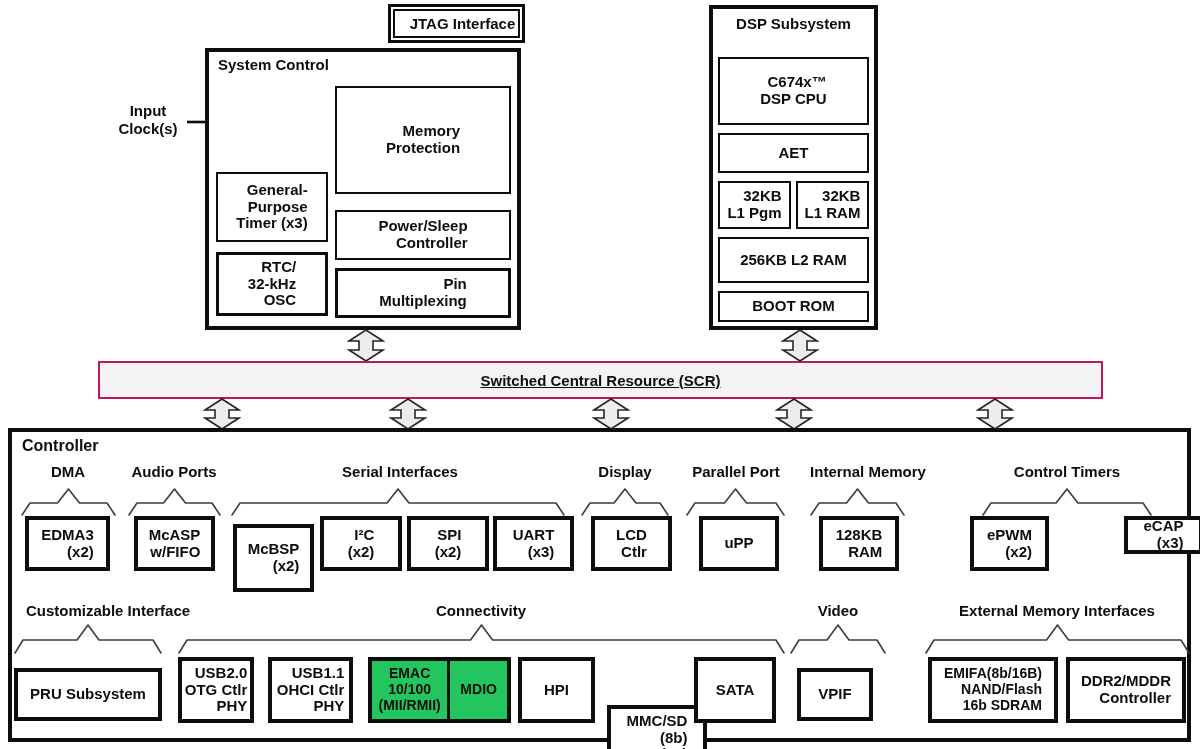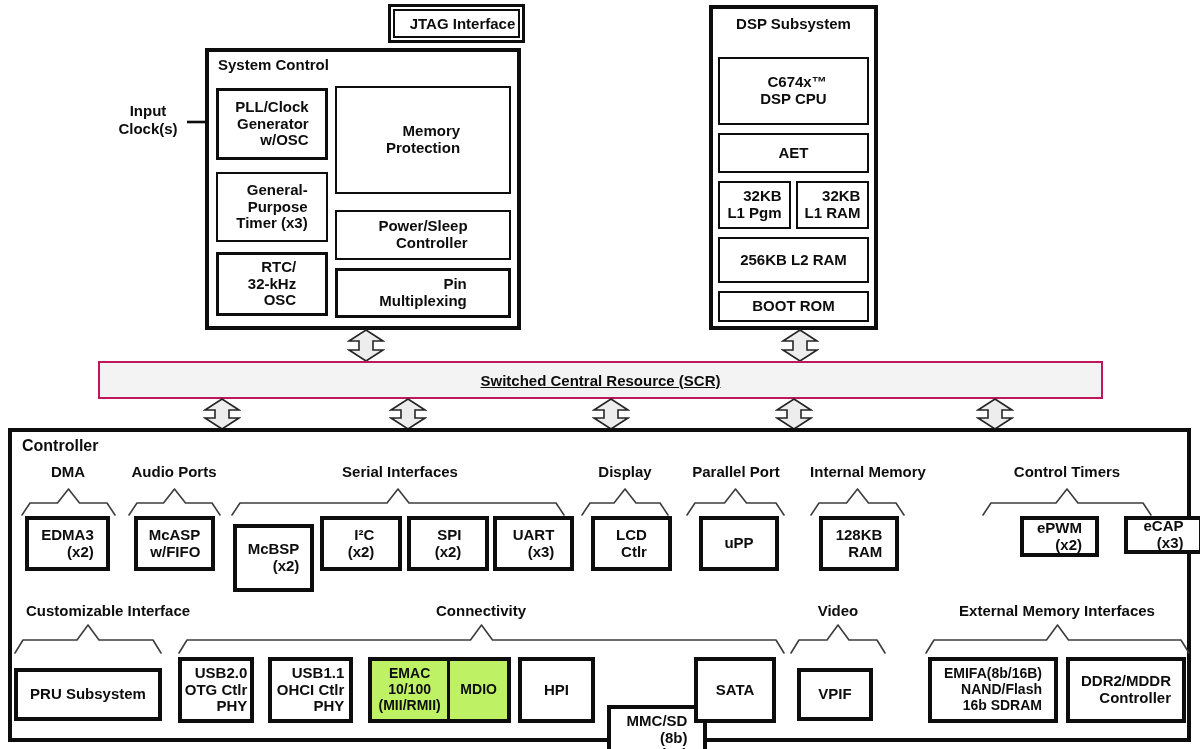--- a/index.html
+++ b/index.html
@@ -42,21 +42,21 @@
   }
   
   .glabel {
     position:absolute; font-size:15px; white-space:nowrap; transform:translateX(-50%);
   }
   .brace  { position:absolute; }
   .varrow { position:absolute; }
   svg { display:block; }
   
   .combo {
-    position:absolute; box-sizing:border-box; border:4px solid #0d0d0d; background:#bef264;
+    position:absolute; box-sizing:border-box; border:4px solid #0d0d0d; background:#22c55e;
     display:flex; align-items:stretch;
   }
   .cell {
     display:flex; align-items:center; justify-content:center; text-align:center;
     white-space:pre-line; font-size:14px; line-height:1.12;
   }
 </style>
 </head>
 <body>
 
@@ -70,23 +70,20 @@
   </svg>
 
   <div class="jtag-outer" style="left:388px; top:4px; width:137px; height:39px;">
     <div class="jtag-inner">
       <span>JTAG Interface</span>
     </div>
   </div>
 
   <div class="frame" style="left:205px; top:48px; width:316px; height:282px;">
     <div class="frame-title" style="left:9px; top:4px;">System Control</div>
-    <div class="blk b3" style="left:7px; top:36px; width:112px; height:72px;">PLL/Clock
-Generator
-w/OSC</div>
     <div class="blk" style="left:7px; top:120px; width:112px; height:70px;">General-
 Purpose
 Timer (x3)</div>
     <div class="blk b3" style="left:7px; top:200px; width:112px; height:64px;">RTC/
 32-kHz
 OSC</div>
     <div class="blk" style="left:126px; top:34px; width:176px; height:108px;">Memory
 Protection</div>
     <div class="blk" style="left:126px; top:158px; width:176px; height:50px;">Power/Sleep
 Controller</div>
@@ -205,21 +202,21 @@
 (x2)</div>
     <div class="blk b4" style="left:395px;  top:84px; width:82px; height:55px;">SPI
 (x2)</div>
     <div class="blk b4" style="left:481px;  top:84px; width:81px; height:55px;">UART
 (x3)</div>
     <div class="blk b4" style="left:579px;  top:84px; width:81px; height:55px;">LCD
 Ctlr</div>
     <div class="blk b4" style="left:687px;  top:84px; width:80px; height:55px;">uPP</div>
     <div class="blk b4" style="left:807px;  top:84px; width:80px; height:55px;">128KB
 RAM</div>
-    <div class="blk b4" style="left:1008px;  top:84px; width:79px; height:41px;">ePWM
+    <div class="blk b4" style="left:958px;  top:84px; width:79px; height:55px;">ePWM
 (x2)</div>
     <div class="blk b4" style="left:1112px; top:84px; width:79px; height:38px;">eCAP
 (x3)</div>
 
     <div class="glabel" style="left:96px;  top:170px;">Customizable Interface</div>
     <div class="glabel" style="left:469px; top:170px;">Connectivity</div>
     <div class="glabel" style="left:826px; top:170px;">Video</div>
     <div class="glabel" style="left:1045px;top:170px;">External Memory Interfaces</div>
 
     <div class="brace" style="left:2px;   top:192px; width:148px; height:30px;">

